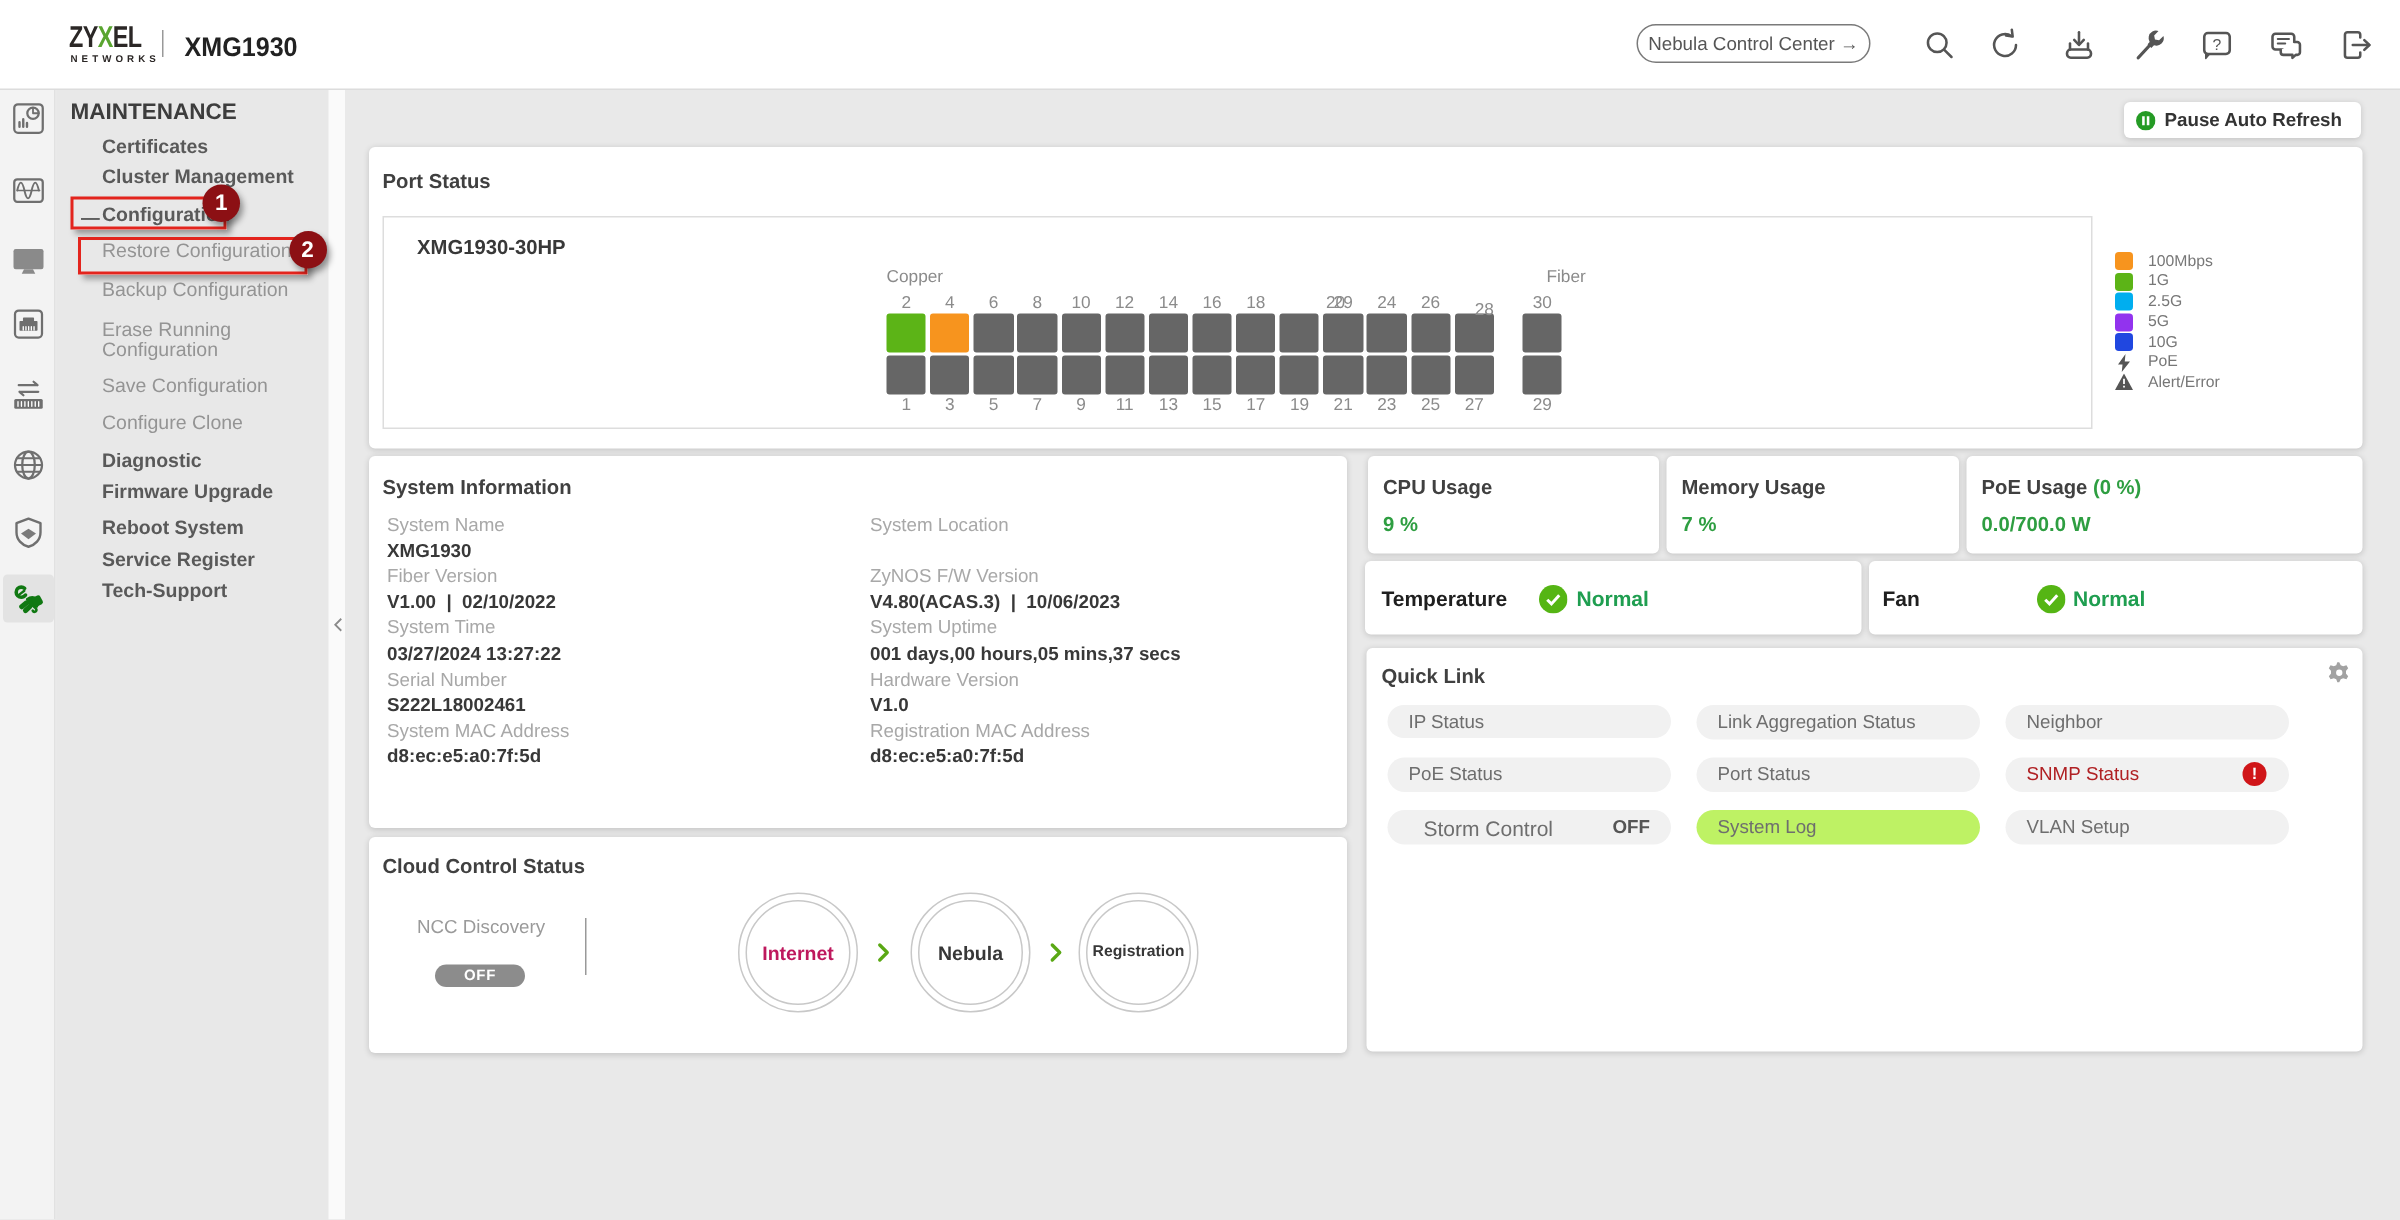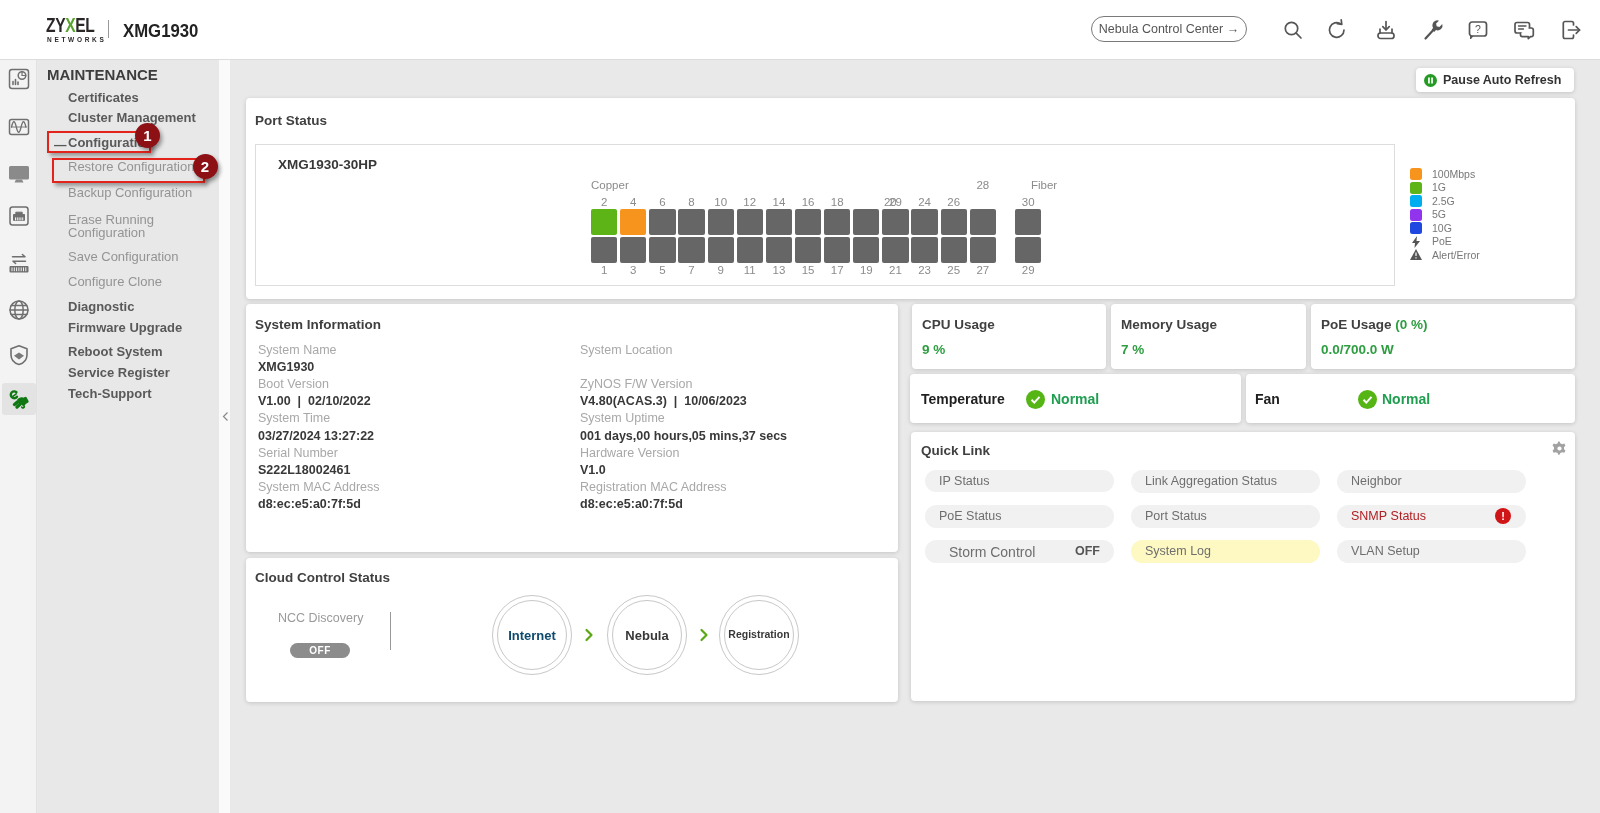--- a/index.html
+++ b/index.html
@@ -190,21 +190,21 @@
 <div class="abs" style="left:911.4px;top:208.8px;width:26.3px;height:26.3px;background:#666;border-radius:2px;"></div>
 <div class="abs" style="left:911.4px;top:237.2px;width:26.3px;height:26.3px;background:#666;border-radius:2px;"></div>
 <div class="abs" style="left:911.4px;top:195.5px;width:26.3px;text-align:center;font-size:11.5px;color:#8b8b8b;">24</div>
 <div class="abs" style="left:911.4px;top:263.5px;width:26.3px;text-align:center;font-size:11.5px;color:#8b8b8b;">23</div>
 <div class="abs" style="left:940.6px;top:208.8px;width:26.3px;height:26.3px;background:#666;border-radius:2px;"></div>
 <div class="abs" style="left:940.6px;top:237.2px;width:26.3px;height:26.3px;background:#666;border-radius:2px;"></div>
 <div class="abs" style="left:940.6px;top:195.5px;width:26.3px;text-align:center;font-size:11.5px;color:#8b8b8b;">26</div>
 <div class="abs" style="left:940.6px;top:263.5px;width:26.3px;text-align:center;font-size:11.5px;color:#8b8b8b;">25</div>
 <div class="abs" style="left:969.7px;top:208.8px;width:26.3px;height:26.3px;background:#666;border-radius:2px;"></div>
 <div class="abs" style="left:969.7px;top:237.2px;width:26.3px;height:26.3px;background:#666;border-radius:2px;"></div>
-<div class="abs" style="left:969.7px;top:179px;width:26.3px;text-align:center;font-size:11.5px;color:#8b8b8b;">28</div>
+<div class="abs" style="left:969.7px;top:201px;width:26.3px;text-align:right;font-size:11.5px;color:#8b8b8b;">28</div>
 <div class="abs" style="left:969.7px;top:263.5px;width:26.3px;text-align:center;font-size:11.5px;color:#8b8b8b;">27</div>
 <div class="abs" style="left:1015.0px;top:208.8px;width:26.3px;height:26.3px;background:#666;border-radius:2px;"></div>
 <div class="abs" style="left:1015.0px;top:237.2px;width:26.3px;height:26.3px;background:#666;border-radius:2px;"></div>
 <div class="abs" style="left:1015.0px;top:195.5px;width:26.3px;text-align:center;font-size:11.5px;color:#8b8b8b;">30</div>
 <div class="abs" style="left:1015.0px;top:263.5px;width:26.3px;text-align:center;font-size:11.5px;color:#8b8b8b;">29</div>
 <div class="abs" style="left:1410px;top:168.0px;width:12px;height:12px;background:#f7941e;border-radius:2.5px;"></div>
 <div class="abs" style="left:1432px;top:167.5px;font-size:10.5px;color:#777;">100Mbps</div>
 <div class="abs" style="left:1410px;top:181.5px;width:12px;height:12px;background:#5cb417;border-radius:2.5px;"></div>
 <div class="abs" style="left:1432px;top:181.0px;font-size:10.5px;color:#777;">1G</div>
 <div class="abs" style="left:1410px;top:195.0px;width:12px;height:12px;background:#00aeef;border-radius:2.5px;"></div>
@@ -220,21 +220,21 @@
 <svg class="abs" style="left:1410px;top:249.0px;" width="12" height="11" viewBox="0 0 12 11">
     <path d="M6 0 L12 11 H0 z" fill="#555"></path>
     <path d="M6 3.5 v3.5 M6 8.2 v1.2" stroke="#fff" stroke-width="1.2"></path>
   </svg>
 <div class="abs" style="left:1432px;top:248.5px;font-size:10.5px;color:#777;">Alert/Error</div>
 <div class="card" style="left:246px;top:304px;width:652px;height:248px;"></div>
 <div class="abs ctitle" style="left:255px;top:317px;">System Information</div>
 <div class="abs lbl" style="left:258px;top:342.5px;">System Name</div>
 <div class="abs val" style="left:258px;top:359.8px;">XMG1930</div>
 <div class="abs lbl" style="left:580px;top:342.5px;">System Location</div>
-<div class="abs lbl" style="left:258px;top:376.9px;">Boot Version</div>
+<div class="abs lbl" style="left:258px;top:376.9px;">Fiber Version</div>
 <div class="abs val" style="left:258px;top:394.2px;">V1.00&nbsp; | &nbsp;02/10/2022</div>
 <div class="abs lbl" style="left:580px;top:376.9px;">ZyNOS F/W Version</div>
 <div class="abs val" style="left:580px;top:394.2px;">V4.80(ACAS.3)&nbsp; | &nbsp;10/06/2023</div>
 <div class="abs lbl" style="left:258px;top:411.3px;">System Time</div>
 <div class="abs val" style="left:258px;top:428.6px;">03/27/2024 13:27:22</div>
 <div class="abs lbl" style="left:580px;top:411.3px;">System Uptime</div>
 <div class="abs val" style="left:580px;top:428.6px;">001 days,00 hours,05 mins,37 secs</div>
 <div class="abs lbl" style="left:258px;top:445.7px;">Serial Number</div>
 <div class="abs val" style="left:258px;top:463.0px;">S222L18002461</div>
 <div class="abs lbl" style="left:580px;top:445.7px;">Hardware Version</div>
@@ -243,21 +243,21 @@
 <div class="abs val" style="left:258px;top:497.4px;">d8:ec:e5:a0:7f:5d</div>
 <div class="abs lbl" style="left:580px;top:480.1px;">Registration MAC Address</div>
 <div class="abs val" style="left:580px;top:497.4px;">d8:ec:e5:a0:7f:5d</div>
 <div class="card" style="left:246px;top:558px;width:652px;height:144px;"></div>
 <div class="abs ctitle" style="left:255px;top:570px;">Cloud Control Status</div>
 <div class="abs" style="left:278px;top:611px;font-size:12.5px;color:#9a9a9a;">NCC Discovery</div>
 <div class="abs" style="left:290px;top:643px;width:60px;height:15px;border-radius:8px;background:#8c8c8c;color:#fff;font-size:10px;font-weight:bold;text-align:center;line-height:15px;letter-spacing:0.5px;">OFF</div>
 <div class="abs" style="left:390px;top:612px;width:1px;height:38px;background:#999;"></div>
 <div class="abs" style="left:492px;top:595px;width:80px;height:80px;border:1px solid #c8c8c8;border-radius:50%;"></div>
 <div class="abs" style="left:497px;top:600px;width:70px;height:70px;border:1px solid #c8c8c8;border-radius:50%;"></div>
-<div class="abs" style="left:492px;top:628px;width:80px;height:16px;text-align:center;font-size:13px;font-weight:bold;color:#0c4a6e;">Internet</div>
+<div class="abs" style="left:492px;top:628px;width:80px;height:16px;text-align:center;font-size:13px;font-weight:bold;color:#be185d;">Internet</div>
 <div class="abs" style="left:607px;top:595px;width:80px;height:80px;border:1px solid #c8c8c8;border-radius:50%;"></div>
 <div class="abs" style="left:612px;top:600px;width:70px;height:70px;border:1px solid #c8c8c8;border-radius:50%;"></div>
 <div class="abs" style="left:607px;top:628px;width:80px;height:16px;text-align:center;font-size:13px;font-weight:bold;color:#383838;">Nebula</div>
 <div class="abs" style="left:719px;top:595px;width:80px;height:80px;border:1px solid #c8c8c8;border-radius:50%;"></div>
 <div class="abs" style="left:724px;top:600px;width:70px;height:70px;border:1px solid #c8c8c8;border-radius:50%;"></div>
 <div class="abs" style="left:719px;top:628px;width:80px;height:16px;text-align:center;font-size:10.5px;font-weight:bold;color:#383838;">Registration</div>
 <svg class="abs" style="left:584px;top:628px;" width="10" height="14" viewBox="0 0 10 14" fill="none" stroke="#5aa814" stroke-width="2.2" stroke-linecap="round" stroke-linejoin="round">
     <path d="M2.5 2 L7.5 7 L2.5 12"></path>
   </svg>
 <svg class="abs" style="left:699px;top:628px;" width="10" height="14" viewBox="0 0 10 14" fill="none" stroke="#5aa814" stroke-width="2.2" stroke-linecap="round" stroke-linejoin="round">
@@ -308,17 +308,17 @@
     <div class="abs" style="left:14px;top:4px;font-size:12.5px;color:#6e6e6e;">Port Status</div>
   </div>
 <div class="abs" style="left:1337px;top:504.7px;width:189px;height:23px;background:#f1f1f1;border-radius:12px;">
     <div class="abs" style="left:14px;top:4px;font-size:12.5px;color:#b02023;">SNMP&nbsp;Status</div>
     <div class="abs" style="left:158px;top:3.5px;width:16px;height:16px;border-radius:50%;background:#d01518;color:#fff;font-size:11px;font-weight:bold;text-align:center;line-height:16px;">!</div>
   </div>
 <div class="abs" style="left:925px;top:539.9px;width:189px;height:23px;background:#f1f1f1;border-radius:12px;">
     <div class="abs" style="left:24px;top:4px;font-size:14px;color:#6e6e6e;">Storm Control</div>
     <div class="abs" style="right:14px;top:4px;font-size:12.5px;font-weight:bold;color:#555;">OFF</div>
   </div>
-<div class="abs" style="left:1131px;top:539.9px;width:189px;height:23px;background:#fef9c3;border-radius:12px;">
+<div class="abs" style="left:1131px;top:539.9px;width:189px;height:23px;background:#bef264;border-radius:12px;">
     <div class="abs" style="left:14px;top:4px;font-size:12.5px;color:#6e6e6e;">System Log</div>
   </div>
 <div class="abs" style="left:1337px;top:539.9px;width:189px;height:23px;background:#f1f1f1;border-radius:12px;">
     <div class="abs" style="left:14px;top:4px;font-size:12.5px;color:#6e6e6e;">VLAN Setup</div>
   </div>
 </body></html>

